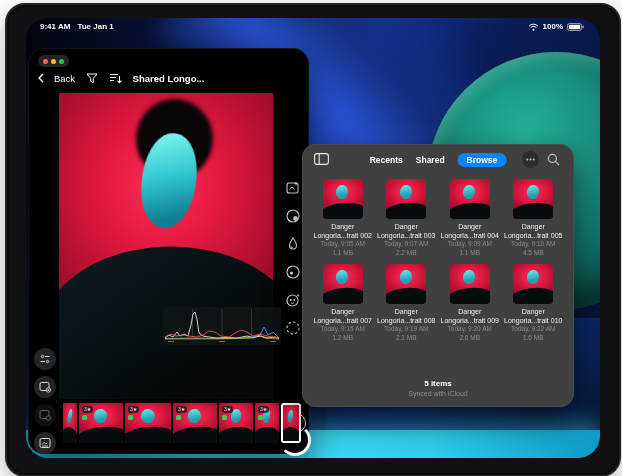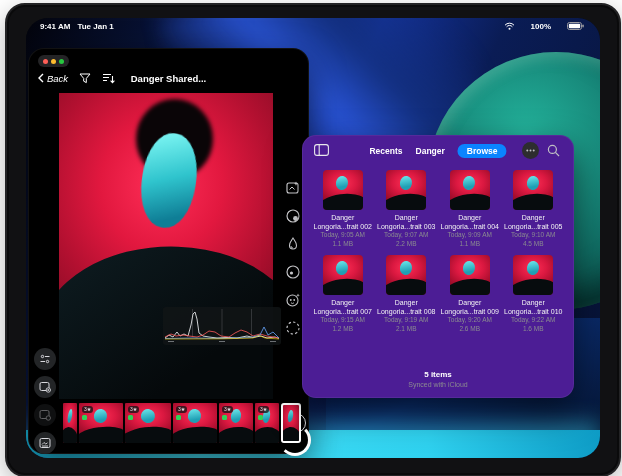--- a/index.html
+++ b/index.html
@@ -13,30 +13,30 @@
   .wp-streak{position:absolute;left:150px;top:-40px;width:300px;height:200px;background:linear-gradient(60deg,rgba(0,0,0,0) 20%,#2d5ae0 45%,#13307f 62%,rgba(0,0,0,0) 85%);transform:rotate(-14deg);filter:blur(10px);opacity:.85;}
   .wp-teal{position:absolute;left:401px;top:34px;width:258px;height:258px;border-radius:50%;
     background:radial-gradient(circle at 38% 32%,#23b29b 0%,#13796e 48%,#0b544e 78%,#073c3a 100%);
     box-shadow:inset 4px 6px 14px rgba(160,255,225,.28), inset -10px -16px 30px rgba(0,20,20,.6);}
   .wp-bottom{position:absolute;left:300px;top:300px;right:0;bottom:0;background:linear-gradient(150deg,rgba(10,44,110,.0) 0%,#0a2c6e 45%,#051129 100%);}
   .wp-cyan{position:absolute;left:0;right:0;bottom:0;height:28px;background:linear-gradient(90deg,#17b2d6 0%,#45e1f8 30%,#2fd1ef 70%,#0e9cc6 100%);box-shadow:0 -8px 22px rgba(64,220,250,.45);}
 
   
   .statusbar{position:absolute;left:0;right:0;top:3px;height:12px;color:#fff;font-size:8px;font-weight:700;}
   .status-left{position:absolute;left:14px;top:1px;display:flex;gap:7px;}
-  .status-right{position:absolute;right:16px;top:1px;display:flex;gap:16px;align-items:flex-start;}
+  .status-right{position:absolute;right:16px;top:1px;display:flex;gap:4px;align-items:flex-end;}
 
   
   .editor{position:absolute;left:2px;top:30px;width:279px;height:404px;background:#000;border-radius:16px;
     border:1px solid rgba(255,255,255,.07);box-shadow:0 14px 34px rgba(0,0,0,.55);z-index:5;}
   .traffic{position:absolute;left:9px;top:6px;height:12px;padding:0 5px;border-radius:7px;background:#242426;display:flex;align-items:center;gap:3px;}
   .dot{width:5px;height:5px;border-radius:50%;}
   .toolbar{position:absolute;left:0;right:0;top:18px;height:22px;display:flex;align-items:center;padding:0 9px;color:#fff;}
   .tb-left{display:flex;align-items:center;gap:11px;}
-  .back{display:flex;align-items:center;gap:3px;font-size:9.5px;color:#fff;font-style:italic;}
+  .back{display:flex;align-items:center;gap:10px;font-size:9.5px;color:#fff;}
   .tb-title{position:absolute;left:50%;transform:translateX(-50%);font-size:9.5px;font-weight:700;color:#fff;white-space:nowrap;}
   .tb-right{position:absolute;right:9px;display:flex;align-items:center;gap:8px;}
   .select-pill{border:1px solid #9a9aa0;border-radius:9px;padding:1px 7px;font-size:7.5px;color:#fff;}
   .icn{display:block;}
 
   
   .photo{position:absolute;left:30px;top:44px;width:214px;height:306px;overflow:hidden;
     background:radial-gradient(95% 72% at 48% 30%,#ff2e57 0%,#e2183f 30%,#b21030 56%,#8a0c25 78%,#6d0a1e 100%);}
   .ph-hair{position:absolute;left:36%;top:2%;width:36%;height:26%;border-radius:50%;background:#0a0507;filter:blur(2px);}
   .ph-face{position:absolute;left:39%;top:13%;width:25%;height:31%;border-radius:48%;transform:rotate(8deg);
@@ -64,21 +64,21 @@
   .tag{position:absolute;left:3px;top:12px;width:5px;height:5px;border-radius:1.5px;background:#30d158;z-index:2;}
   .resize-arc{position:absolute;right:-3px;bottom:-3px;width:26px;height:26px;border-radius:50%;
     border:3px solid transparent;border-bottom-color:#fff;border-right-color:#fff;transform:rotate(0deg);}
 
   .mini-photo{position:relative;overflow:hidden;background:radial-gradient(90% 70% at 50% 32%,#ff2f55 0%,#da1840 38%,#a90e2e 68%,#7c0b22 100%);}
   .mini-photo::before{content:"";position:absolute;left:34%;top:15%;width:30%;height:34%;border-radius:50%;
     background:linear-gradient(160deg,#73eef0,#1f9fb4 72%);transform:rotate(10deg);}
   .mini-photo::after{content:"";position:absolute;left:-12%;bottom:-20%;width:124%;height:60%;background:#070c0e;border-radius:48% 52% 0 0;transform:rotate(-7deg);}
 
   
-  .files{position:absolute;left:276px;top:117px;width:270px;height:261px;background:#4c1d95;border-radius:14px;
+  .files{position:absolute;left:276px;top:126px;width:270px;height:261px;background:#404040;border-radius:14px;
     border:1px solid rgba(255,255,255,.06);box-shadow:0 14px 34px rgba(0,0,0,.55);z-index:6;color:#fff;}
   .files-header{position:absolute;left:0;right:0;top:0;height:30px;display:flex;align-items:center;}
   .sidebar-btn{position:absolute;left:11px;top:8px;}
   .tabs{position:absolute;left:50%;transform:translateX(-50%);display:flex;align-items:center;gap:13px;font-size:8.5px;font-weight:700;}
   .tab{color:#fff;}
   .tab.active{background:#0a84ff;border-radius:9px;padding:2px 9px;}
   .hdr-btn{width:17px;height:17px;border-radius:50%;background:#2d2d2f;display:flex;align-items:center;justify-content:center;position:absolute;top:6px;}
   .grid{position:absolute;left:8px;right:8px;top:34px;display:grid;grid-template-columns:repeat(4,1fr);row-gap:6px;}
   .cell{display:flex;flex-direction:column;align-items:center;text-align:center;}
   .cell .mini-photo{width:40px;height:40px;border-radius:4px;}
@@ -137,21 +137,21 @@
           </div>
           <svg class="icn" width="12" height="11" viewBox="0 0 12 11">
               <path d="M1 1 H11 L7.3 5.4 V9.6 L4.7 8.2 V5.4 Z" stroke="#fff" stroke-width="1" fill="none" stroke-linejoin="round"></path>
             </svg>
           <svg class="icn" width="13" height="11" viewBox="0 0 13 11">
             <path d="M1 1.5 H9 M1 4.5 H7 M1 7.5 H5" stroke="#fff" stroke-width="1.1"></path>
             <path d="M10.5 3 V9.5 M8.6 7.7 L10.5 9.6 L12.4 7.7" stroke="#fff" stroke-width="1.1" fill="none"></path>
           </svg>
         </div>
 
-        <div class="tb-title">Danger Shared...</div>
+        <div class="tb-title">Shared Longo...</div>
 
       </div>
 
       <div class="photo">
         <div class="ph-hair"></div>
         <div class="ph-face"></div>
         <div class="ph-arm"></div>
         <div class="ph-hand"></div>
         <div class="ph-jacket"></div>
       </div>
@@ -268,21 +268,21 @@
     </div>
 
     <div class="files">
       <div class="files-header">
         <svg class="sidebar-btn icn" width="15" height="12" viewBox="0 0 15 12">
           <rect x="0.6" y="0.6" width="13.8" height="10.8" rx="2.4" stroke="#e8e8ec" fill="none" stroke-width="1.1"></rect>
           <path d="M5.2 0.8 V11.2" stroke="#e8e8ec" stroke-width="1.1"></path>
         </svg>
         <div class="tabs">
           <span class="tab">Recents</span>
-          <span class="tab">Danger</span>
+          <span class="tab">Shared</span>
           <span class="tab active">Browse</span>
         </div>
         <div class="hdr-btn" style="right:34px">
           <svg class="icn" width="9" height="3" viewBox="0 0 9 3">
             <circle cx="1.3" cy="1.5" r="1" fill="#bfbfc4"></circle>
               <circle cx="4.5" cy="1.5" r="1" fill="#bfbfc4"></circle>
               <circle cx="7.7" cy="1.5" r="1" fill="#bfbfc4"></circle>
           </svg>
         </div>
         <div class="hdr-btn" style="right:11px;background:transparent">

